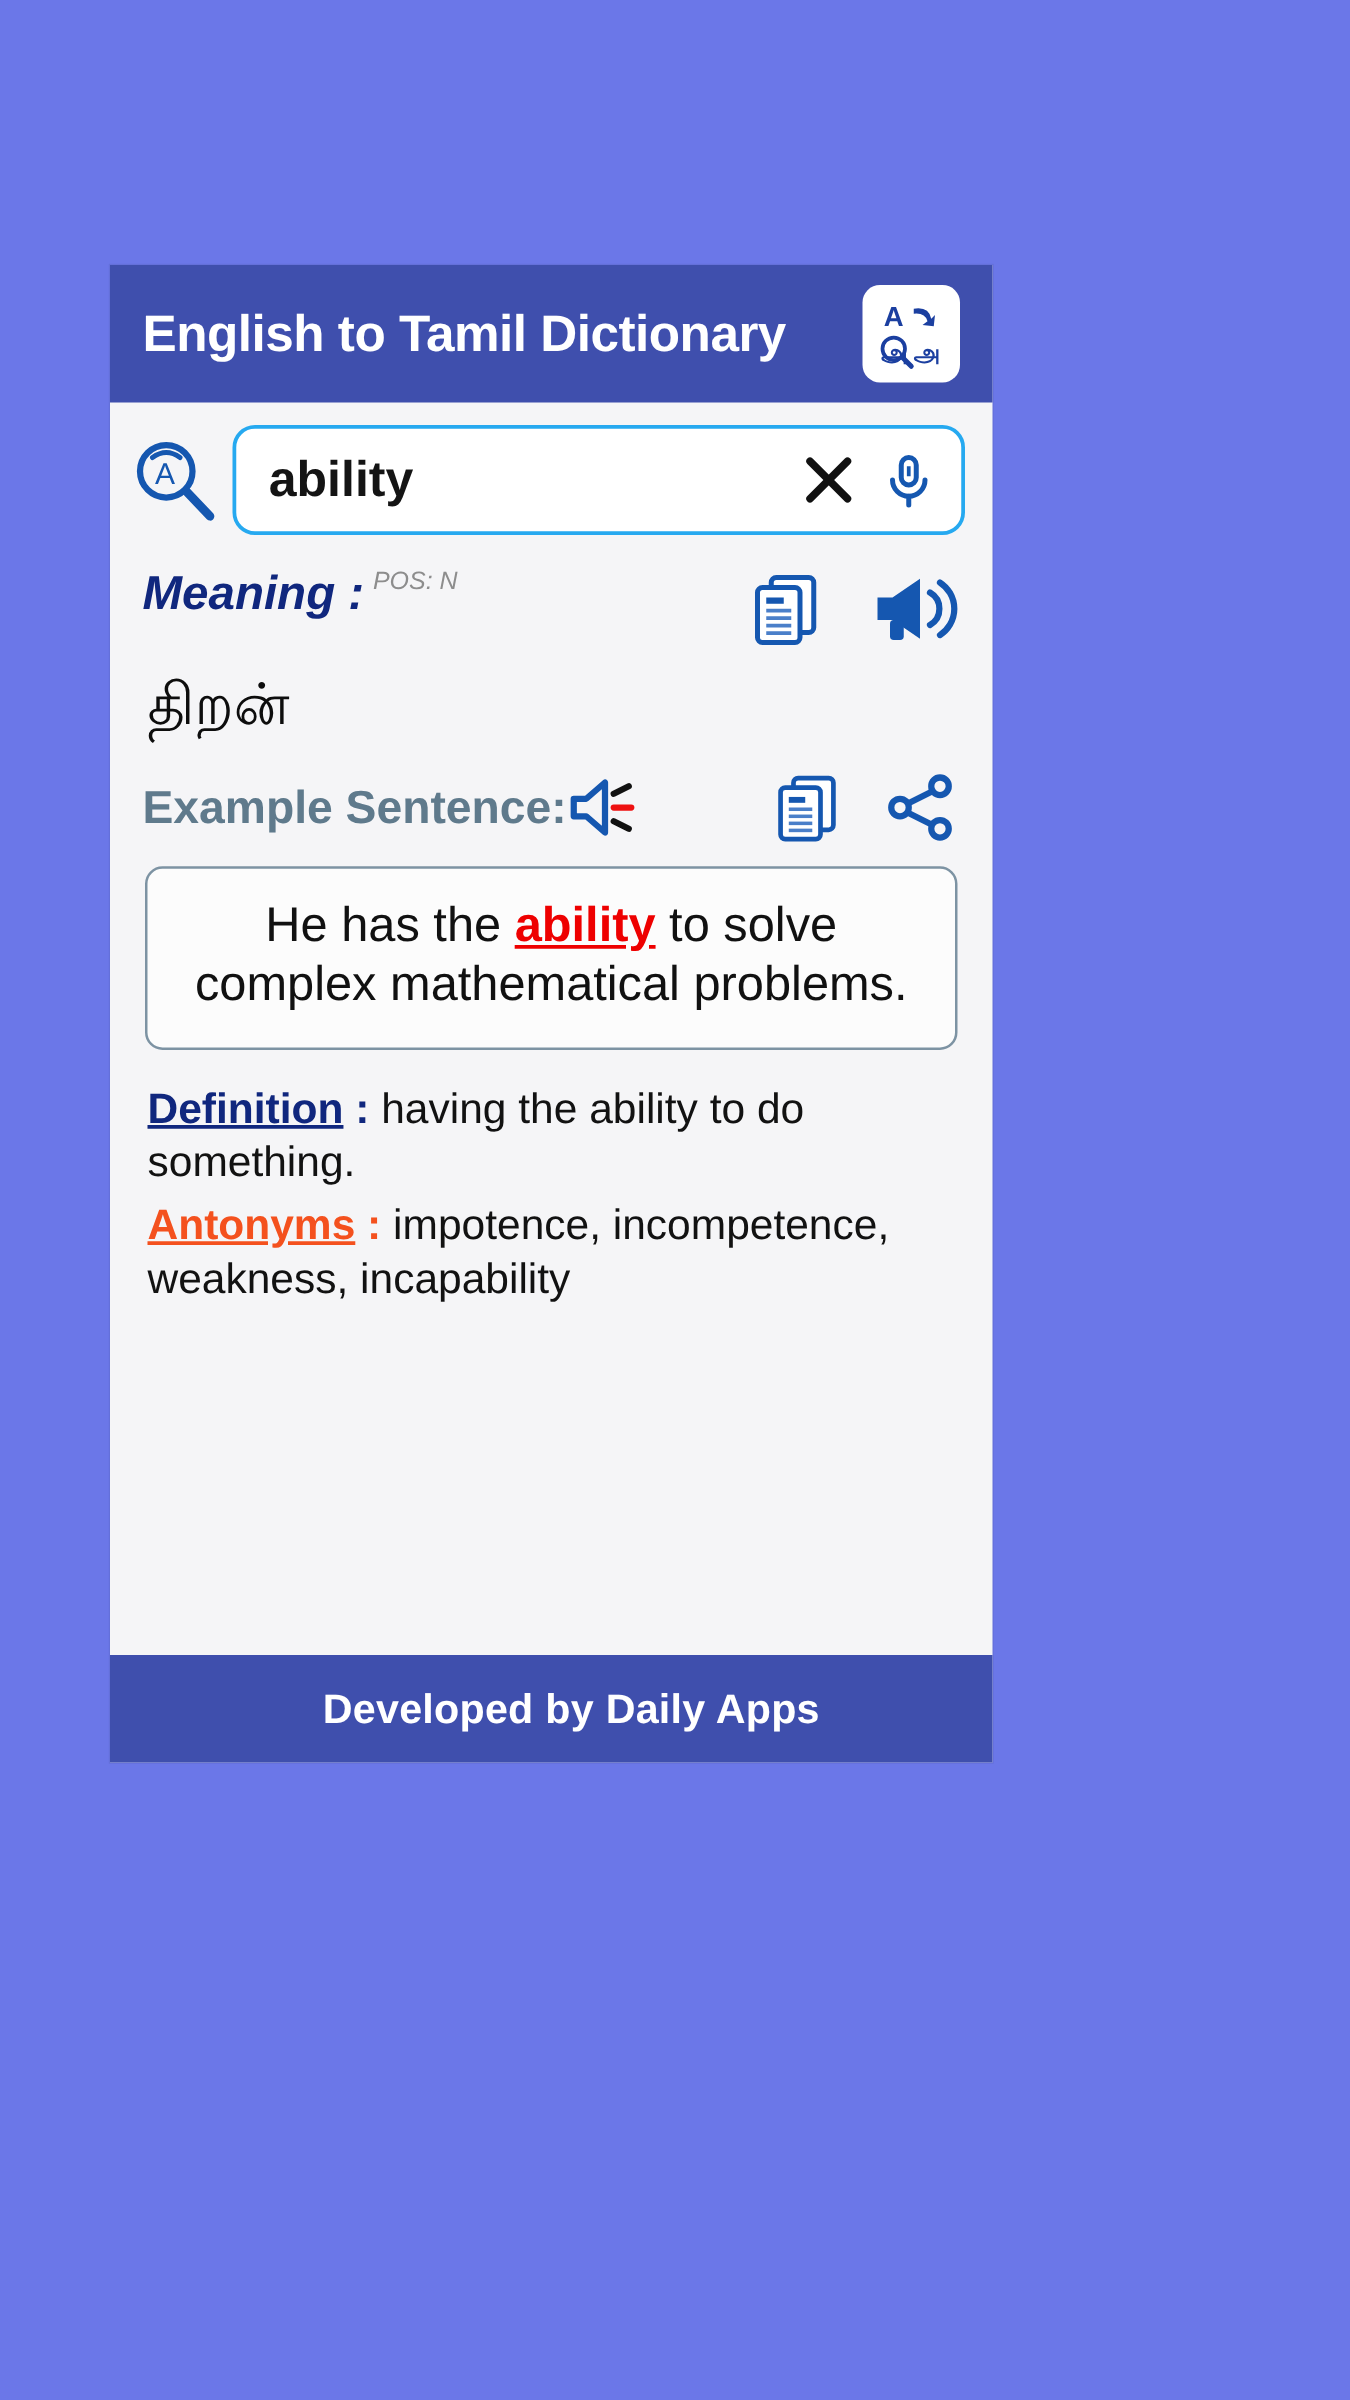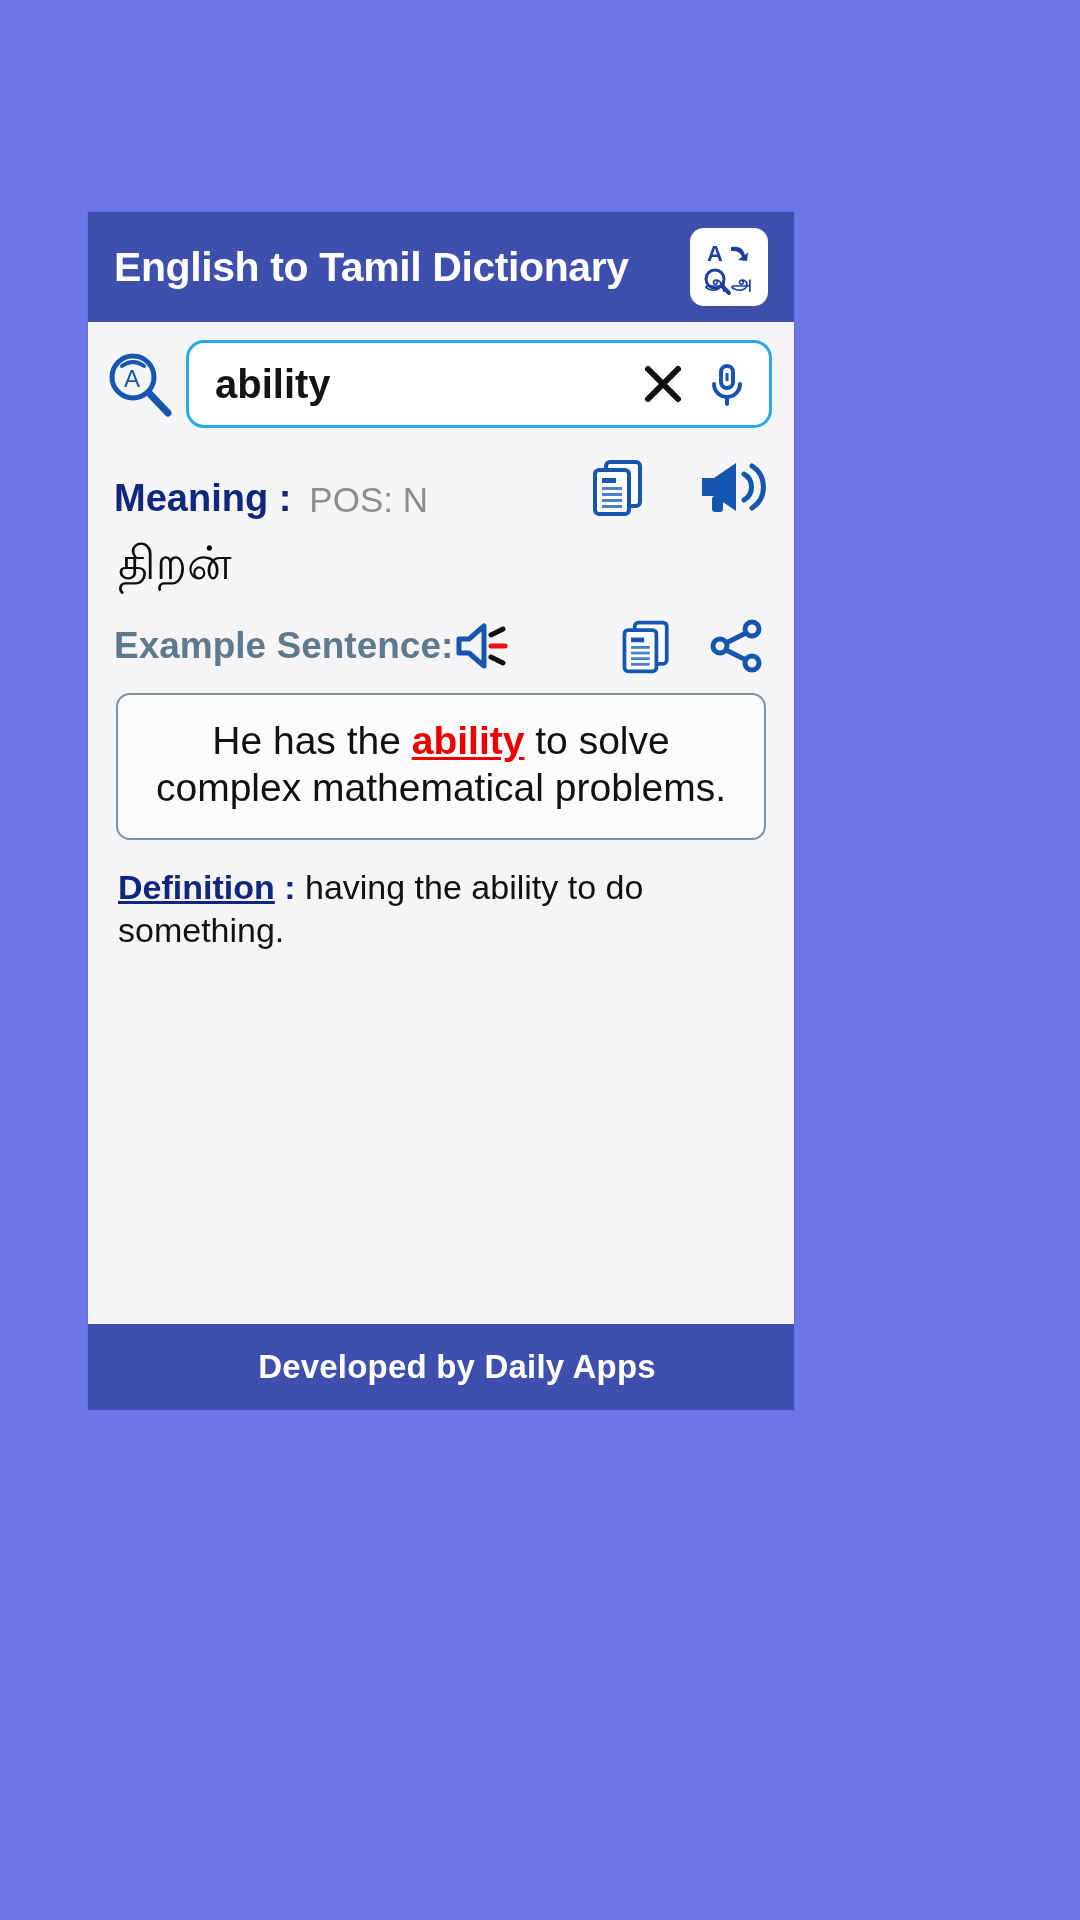--- a/index.html
+++ b/index.html
@@ -87,32 +87,33 @@
   }
 
   
   .content {
     flex: 1 1 auto;
     padding: 0 26px;
     overflow: hidden;
   }
   .meaning-row {
     display: flex;
-    align-items: flex-end;
+    align-items: flex-start;
     padding: 10px 0 4px 0;
-    gap: 14px;
+    gap: 3px;
+    font-style: italic;
   }
   .meaning-label {
     font-size: 38px;
     font-weight: bold;
     color: #10277e;
     white-space: nowrap;
   }
   .pos-label {
-    font-size: 35px;
+    font-size: 20px;
     color: #8d8d8d;
     white-space: nowrap;
     margin-left: 4px;
   }
   .meaning-spacer { flex: 1 1 auto; }
   .meaning-icon { flex: 0 0 auto; display: flex; align-items: center; }
 
   .tamil-word {
     font-size: 46px;
     color: #0d0d0d;
@@ -299,20 +300,21 @@
           </svg>
         </span>
       </div>
 
       <div class="sentence-box">
         <div class="sentence-text"><span>He has the </span><span class="hl">ability</span><span> to solve complex mathematical problems.</span></div>
       </div>
 
       <div class="details">
         <div class="detail-line"><span class="tag tag-def">Definition</span><span class="sep-def"> : </span><span>having the ability to do something.</span></div>
+        <div class="detail-line"><span class="tag tag-ant">Antonyms</span><span class="sep-ant"> : </span><span>impotence, incompetence, weakness, incapability</span></div>
       </div>
 
     </div>
 
     <div class="footer">
       <div class="footer-text">Developed by Daily Apps</div>
     </div>
 
   </div>
 </div>

